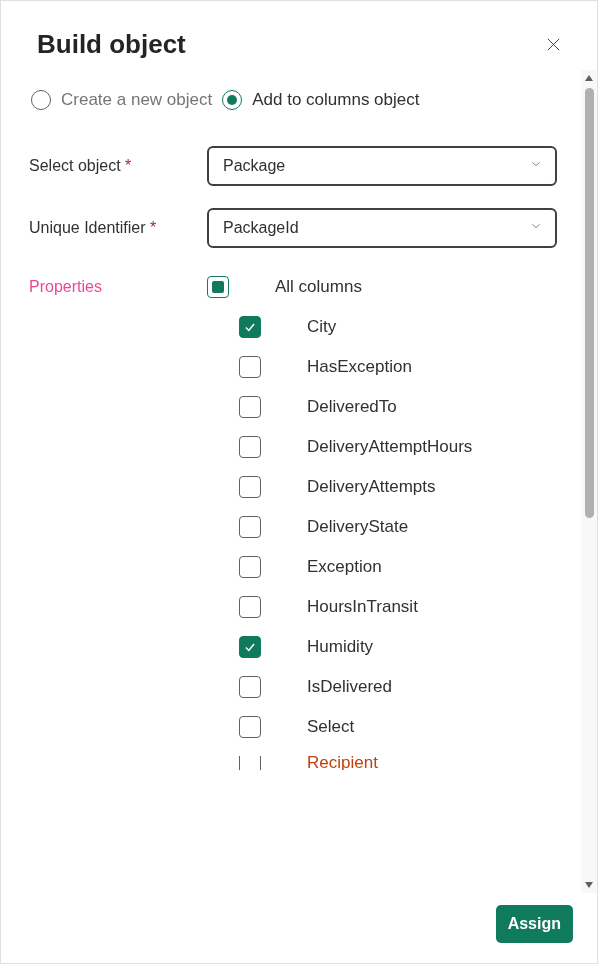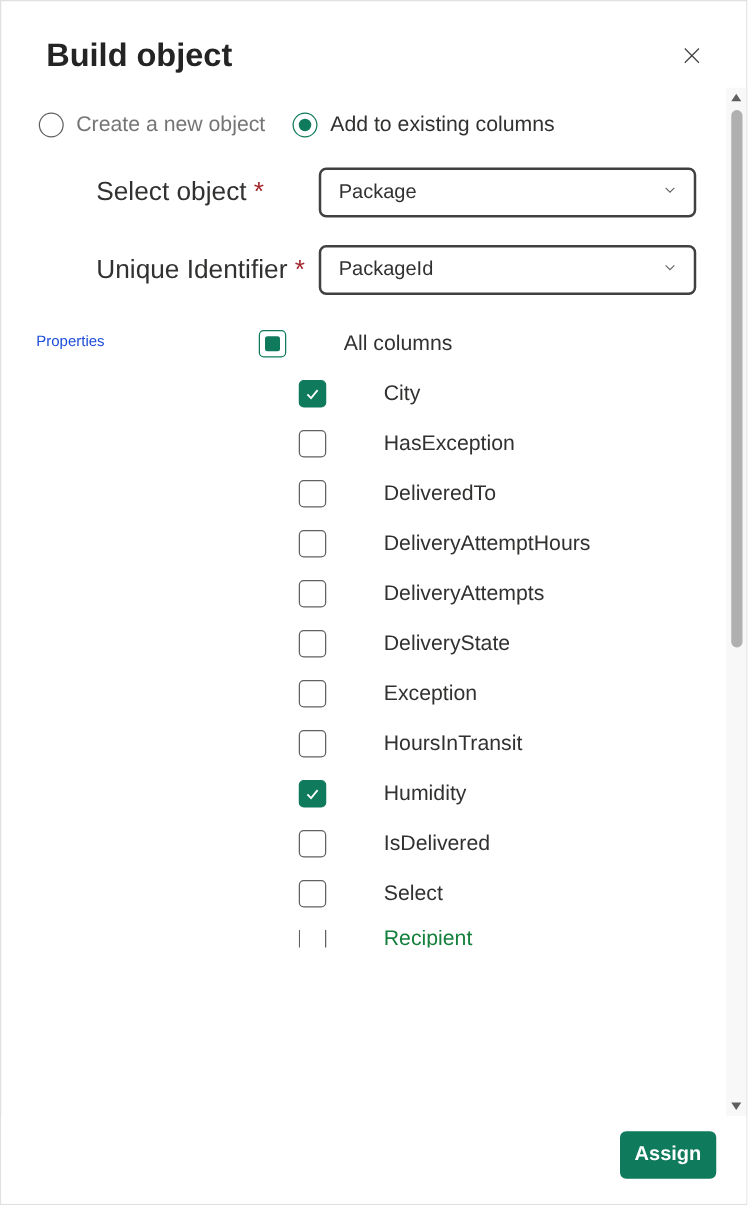--- a/index.html
+++ b/index.html
@@ -96,23 +96,23 @@
     background: #b0b0b0;
     border-radius: 5px;
     position: absolute;
     right: 3px;
     top: 18px;
     height: 430px;
   }
 
   .mode-row {
     display: flex;
-    gap: 22px;
-    align-items: center;
-    margin-bottom: 24px;
+    gap: 10px;
+    align-items: center;
+    margin-bottom: 36px;
     padding-left: 2px;
   }
   .radio-option {
     display: flex;
     align-items: center;
     gap: 10px;
     cursor: pointer;
   }
   .radio {
     width: 20px;
@@ -142,24 +142,23 @@
   }
 
   .form-row {
     display: flex;
     align-items: center;
     margin-bottom: 22px;
     padding-right: 24px;
   }
   .form-label {
     width: 178px;
-    font-size: 21px;
+    font-size: 16px;
     color: #323130;
     flex-shrink: 0;
-    margin-left: 48px;
   }
   .required {
     color: #a4262c;
   }
   .select {
     flex: 1;
     height: 40px;
     border: 2px solid #404040;
     border-radius: 6px;
     display: flex;
@@ -179,22 +178,22 @@
     fill: none;
   }
 
   .properties-row {
     display: flex;
     align-items: flex-start;
     margin-top: 28px;
   }
   .properties-label {
     width: 178px;
-    font-size: 12px;
-    color: #1d4ed8;
+    font-size: 16px;
+    color: #ec4899;
     flex-shrink: 0;
     padding-top: 2px;
   }
   .properties-list {
     flex: 1;
   }
   .prop-item {
     display: flex;
     align-items: center;
     gap: 14px;
@@ -235,21 +234,21 @@
     height: 12px;
     background: #0f7b5c;
     border-radius: 2px;
   }
   .prop-label {
     font-size: 17px;
     color: #323130;
     margin-left: 32px;
   }
   .prop-item.cutoff .prop-label {
-    color: #15803d;
+    color: #c2410c;
   }
   .prop-item.cutoff {
     height: 14px;
     overflow: hidden;
     margin-bottom: 0;
   }
 
   .dialog-footer {
     padding: 12px 24px 20px 24px;
     display: flex;
@@ -285,21 +284,21 @@
   <div class="dialog-body-wrapper">
     <div class="dialog-body">
 
       <div class="mode-row">
         <div class="radio-option">
           <span class="radio"></span>
           <span class="radio-label muted">Create a new object</span>
         </div>
         <div class="radio-option">
           <span class="radio selected"></span>
-          <span class="radio-label">Add to existing columns</span>
+          <span class="radio-label">Add to columns object</span>
         </div>
       </div>
 
       <div class="form-row">
         <div class="form-label">
           <span>Select object</span> <span class="required">*</span>
         </div>
         <div class="select">
           <span>Package</span>
           <span class="chevron">

